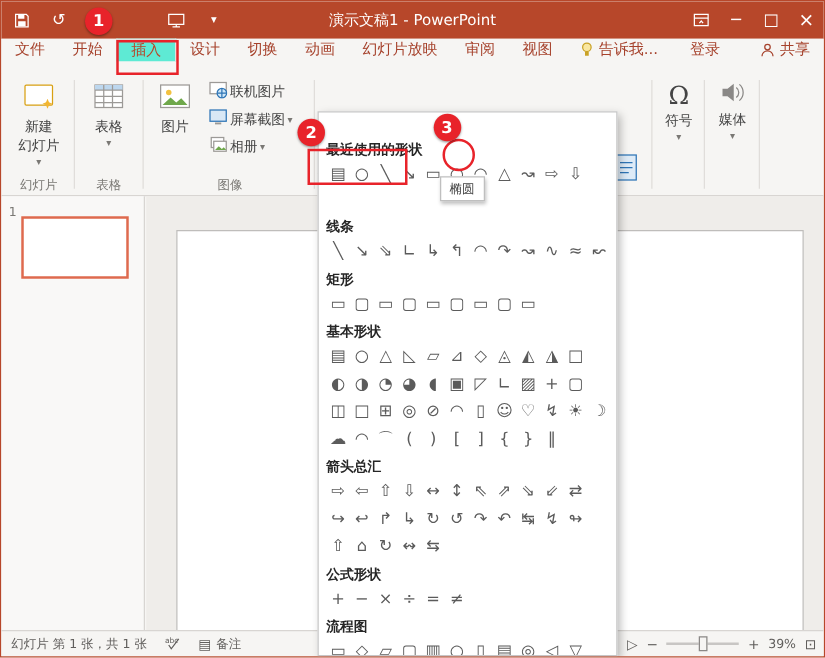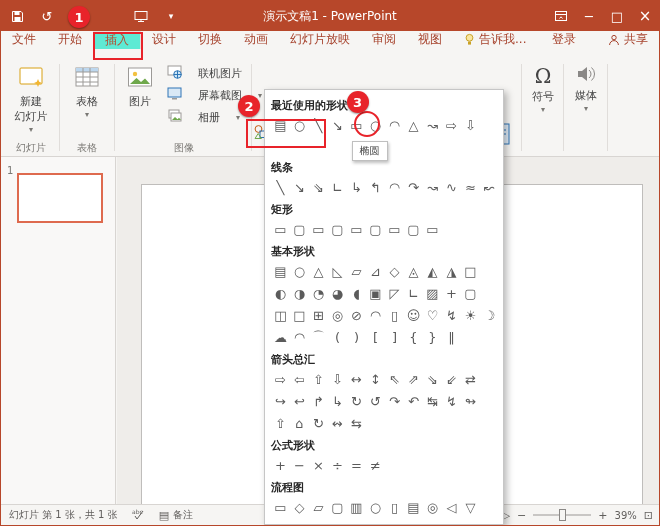--- a/index.html
+++ b/index.html
@@ -24,41 +24,41 @@
 
   
   .ribbon { position:absolute; top:58px; left:0; right:0; height:98px; background:#F6F5F3; border-bottom:1px solid #D8D5D2; }
   .gsep { position:absolute; top:5px; bottom:5px; width:1px; background:#E0DDDA; }
   .glabel { position:absolute; bottom:2px; left:0; right:0; text-align:center; font-size:10px; color:#7A7874; }
   .rgroup { position:absolute; top:0; height:98px; }
   .bigbtn { display:flex; flex-direction:column; align-items:center; gap:2px; padding-top:5px; font-size:11px; color:#444; cursor:pointer; }
   .bigbtn .cap { line-height:13px; }
   .caret { font-size:8px; color:#7A7874; }
   .smallcol { position:absolute; left:0; top:4px; display:flex; flex-direction:column; gap:2px; }
-  .smallbtn { display:flex; align-items:center; gap:16px; font-size:11px; color:#444; height:20px; padding:0 3px; cursor:pointer; white-space:nowrap; }
+  .smallbtn { display:flex; align-items:center; gap:2px; font-size:11px; color:#444; height:20px; padding:0 3px; cursor:pointer; white-space:nowrap; }
   .shapes-btn { position:absolute; left:248px; top:62px; width:72px; height:24px; display:flex; align-items:center; gap:4px; font-size:12px; color:#444; padding:0 4px; cursor:pointer; }
   .misc-icon { position:absolute; top:64px; width:24px; height:24px; display:flex; align-items:center; justify-content:center; cursor:pointer; }
 
   
   .thumb-panel { position:absolute; left:0; top:156px; width:115px; bottom:21px; background:#F9F8F7; border-right:1px solid #D8D5D2; }
   .thumb-num { position:absolute; left:6px; top:8px; font-size:10px; color:#7A7874; }
   .thumb { position:absolute; left:16px; top:16px; width:86px; height:50px; background:#fff; border:2px solid #DE6A4E; cursor:pointer; }
   .canvas { position:absolute; left:116px; top:156px; right:0; bottom:21px; background:#EFEDEA; }
   .slide { position:absolute; left:24px; top:27px; width:502px; height:330px; background:#fff; border:1px solid #BFBDBB; }
 
   
   .statusbar { position:absolute; left:0; right:0; bottom:0; height:21px; background:#F6F5F3; border-top:1px solid #D8D5D2; font-size:10px; color:#605E5C; }
   .sb-left { position:absolute; left:8px; top:0; height:20px; display:flex; align-items:center; gap:14px; }
   .sb-right { position:absolute; right:6px; top:0; height:20px; display:flex; align-items:center; gap:7px; }
   .sb-ic { font-size:11px; color:#605E5C; cursor:pointer; }
   .zoom-track { position:relative; width:58px; height:2px; background:#C8C6C4; }
   .zoom-thumb { position:absolute; left:26px; top:-5px; width:7px; height:12px; background:#F6F5F3; border:1px solid #8A8886; }
 
   
-  .shapes-dropdown { position:absolute; left:263px; top:88px; width:240px; bottom:0; background:#fff; border:1px solid #C6C6C6; box-shadow:3px 3px 7px rgba(0,0,0,.28); z-index:50; padding:4px 4px; overflow:hidden; }
+  .shapes-dropdown { position:absolute; left:253px; top:88px; width:240px; bottom:0; background:#fff; border:1px solid #C6C6C6; box-shadow:3px 3px 7px rgba(0,0,0,.28); z-index:50; padding:18px 4px; overflow:hidden; }
   .menu-title { font-size:11px; font-weight:bold; color:#262626; padding:6px 2px 3px; line-height:11px; }
   .shape-row { display:flex; margin-left:2px; }
   .shape-row.recent-row { margin-bottom:20px; }
   .shape-cell { width:19px; height:22px; display:flex; align-items:center; justify-content:center; font-size:13px; color:#5B5B5B; cursor:pointer; }
 
   
   .ann-box { position:absolute; border:2px solid #E8232A; z-index:200; pointer-events:none; }
   .ann-badge { position:absolute; width:22px; height:22px; border-radius:50%; background:#E8232A; color:#fff; font-size:13px; font-weight:bold; display:flex; align-items:center; justify-content:center; z-index:220; box-shadow:0 1px 2px rgba(0,0,0,.4); }
   .ann-ring { position:absolute; width:26px; height:26px; border:2px solid #E8232A; border-radius:50%; z-index:210; pointer-events:none; }
   .tooltip { position:absolute; background:#fff; border:1px solid #BFBFBF; box-shadow:1px 2px 3px rgba(0,0,0,.25); font-size:10px; color:#444; padding:2px 7px; z-index:230; white-space:nowrap; }

